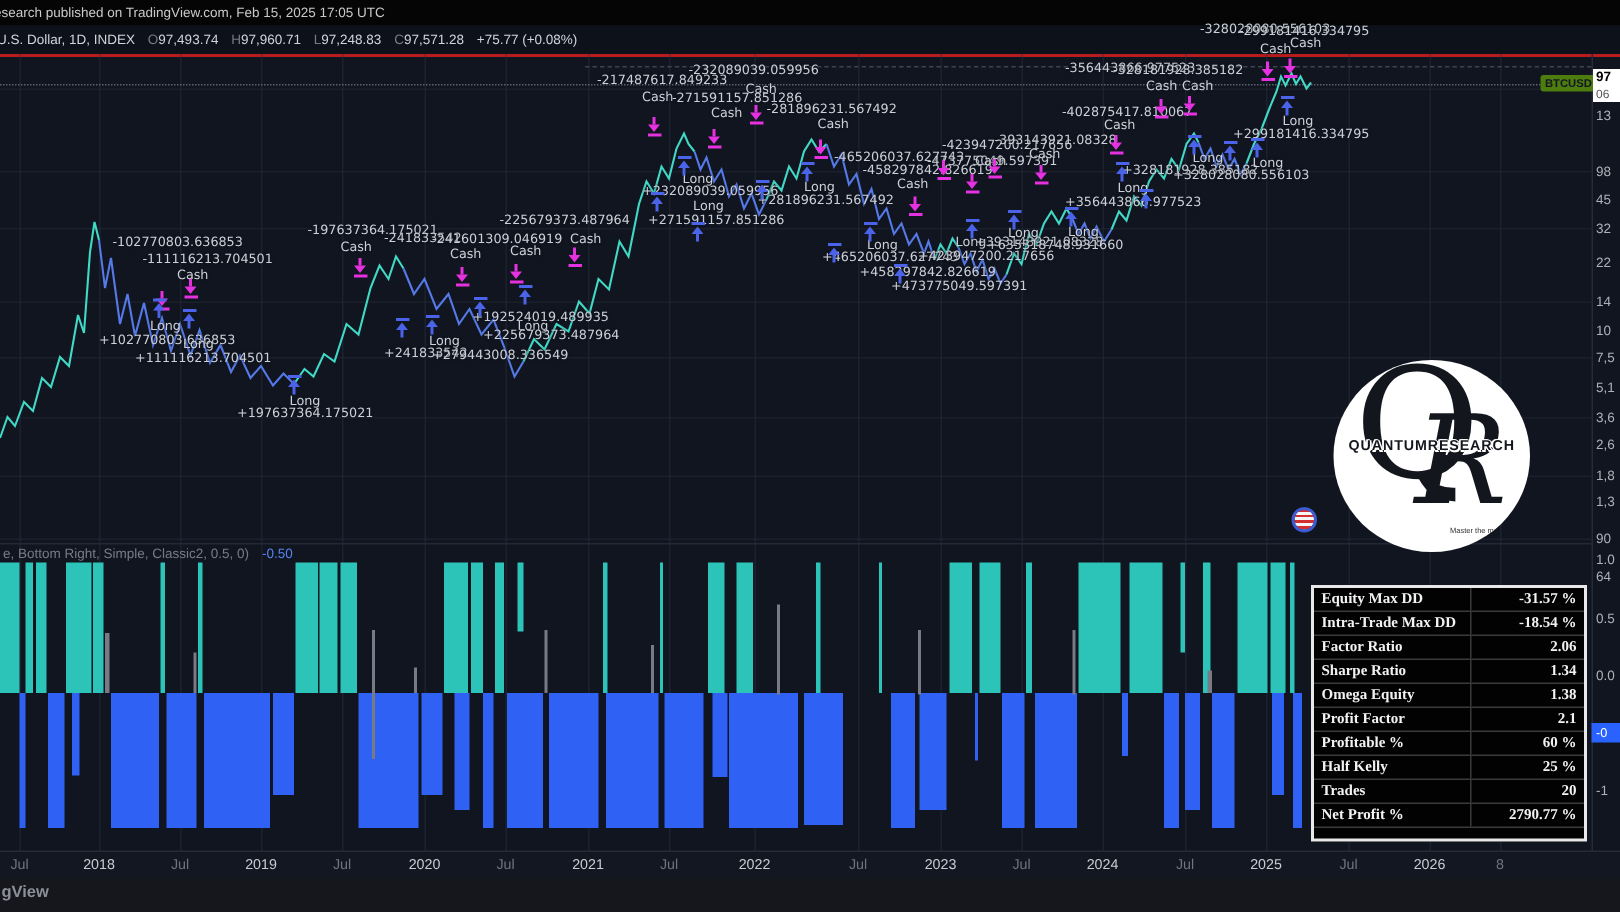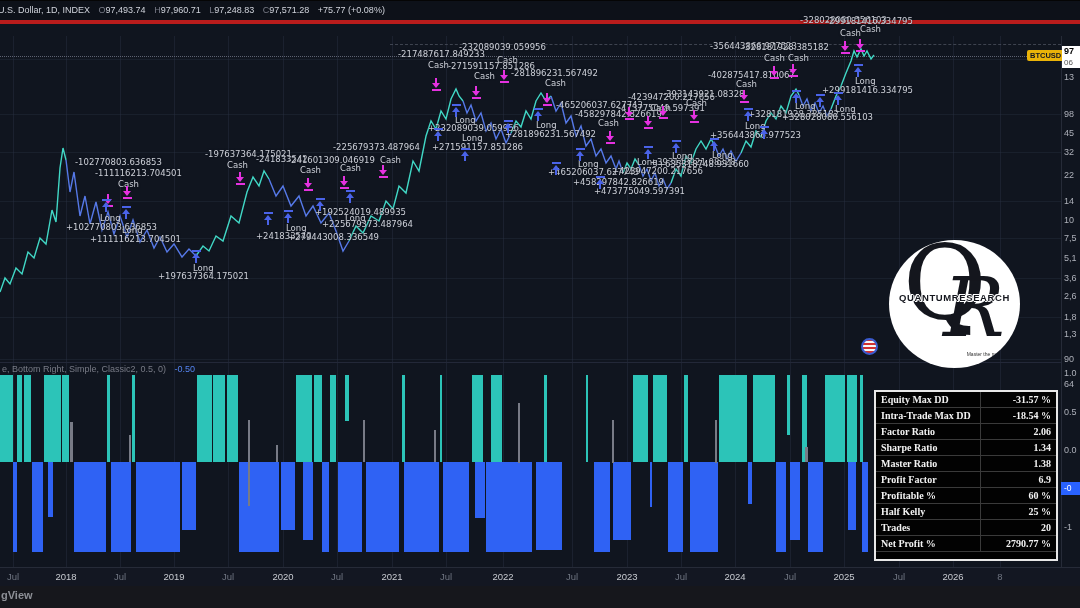--- a/index.html
+++ b/index.html
@@ -3,22 +3,22 @@
 <meta charset="utf-8">
 <style>
   html,body{margin:0;padding:0;background:#07090e;}
   #screen{position:relative;width:1080px;height:608px;overflow:hidden;
           font-family:"Liberation Sans",sans-serif;background:#10151f;}
   
   #publishbar{position:absolute;left:0;top:0;width:1080px;height:17px;background:#050505;
               color:#c9c9c9;font-size:9px;line-height:17px;white-space:nowrap;}
   #publishbar span{margin-left:-4px;display:inline-block;}
   
-  #ohlcbar{position:absolute;left:0;top:1px;width:1080px;height:19px;background:#0d1119;
-           color:#d1d4dc;font-size:9px;line-height:19px;white-space:nowrap;border-bottom:4px solid #b91c1c;}
+  #ohlcbar{position:absolute;left:0;top:17px;width:1080px;height:19px;background:#0d1119;
+           color:#d1d4dc;font-size:9px;line-height:19px;white-space:nowrap;border-bottom:2px solid #b91c1c;}
   #ohlcbar .lbl{color:#787b86;margin-left:6px;}
   #ohlcbar .sym{margin-left:-2px;}
   #ohlcbar .chg{margin-left:6px;}
   
   #chart{position:absolute;left:0;top:36px;width:1080px;height:550px;}
   #gridlayer,#svglayer{position:absolute;left:0;top:0;width:1080px;height:550px;}
   .vgrid{position:absolute;top:0;width:1px;height:550px;background:rgba(42,49,66,.45);}
   .hgrid{position:absolute;left:0;width:1061px;height:1px;background:rgba(42,49,66,.38);}
   .dash-line{position:absolute;height:0;border-top:1px dashed #4a4f5c;opacity:.8;}
   .dot-line{position:absolute;height:0;border-top:1px dotted #6b7080;opacity:.85;}
@@ -36,21 +36,21 @@
   .cashc{color:#e531e0;}
   .cashc .bar{background:#e531e0;margin-top:1px;}
   .cashc .stem{background:#e531e0;}
   .cashc .head-dn{border-top-color:#e531e0;}
   .longc .bar{background:#4a63e8;margin-bottom:1px;}
   .longc .stem{background:#4a63e8;}
   .longc .head-up{border-bottom-color:#4a63e8;}
   
   .pxlabel{position:absolute;left:1064px;color:#aeb1ba;font-size:9px;}
   
-  #btctag{position:absolute;left:1027px;top:14px;background:#eab308;color:#131722;font-size:7.5px;
+  #btctag{position:absolute;left:1027px;top:14px;background:#4d7c0f;color:#131722;font-size:7.5px;
           font-weight:bold;padding:1px 3px;border-radius:2px;}
   #pricebox{position:absolute;left:1062px;top:10px;width:18px;height:22px;background:#fff;
             font-size:9px;line-height:11px;text-align:left;padding-left:2px;}
   #pricebox .p1{color:#000;font-weight:bold;}
   #pricebox .p2{color:#555;font-size:8px;}
   
   #indheader{position:absolute;left:2px;top:328px;font-size:9px;color:#787b86;white-space:nowrap;}
   #indheader .val{color:#5584f0;margin-left:6px;}
   
   .tbar{position:absolute;background:#2cc4b8;}
@@ -578,26 +578,26 @@
           </div>
           <div class="mrow">
             <div class="ml">Factor Ratio</div>
             <div class="mv">2.06</div>
           </div>
           <div class="mrow">
             <div class="ml">Sharpe Ratio</div>
             <div class="mv">1.34</div>
           </div>
           <div class="mrow">
-            <div class="ml">Master Ratio</div>
+            <div class="ml">Omega Equity</div>
             <div class="mv">1.38</div>
           </div>
           <div class="mrow">
             <div class="ml">Profit Factor</div>
-            <div class="mv">6.9</div>
+            <div class="mv">2.1</div>
           </div>
           <div class="mrow">
             <div class="ml">Profitable %</div>
             <div class="mv">60 %</div>
           </div>
           <div class="mrow">
             <div class="ml">Half Kelly</div>
             <div class="mv">25 %</div>
           </div>
           <div class="mrow">

